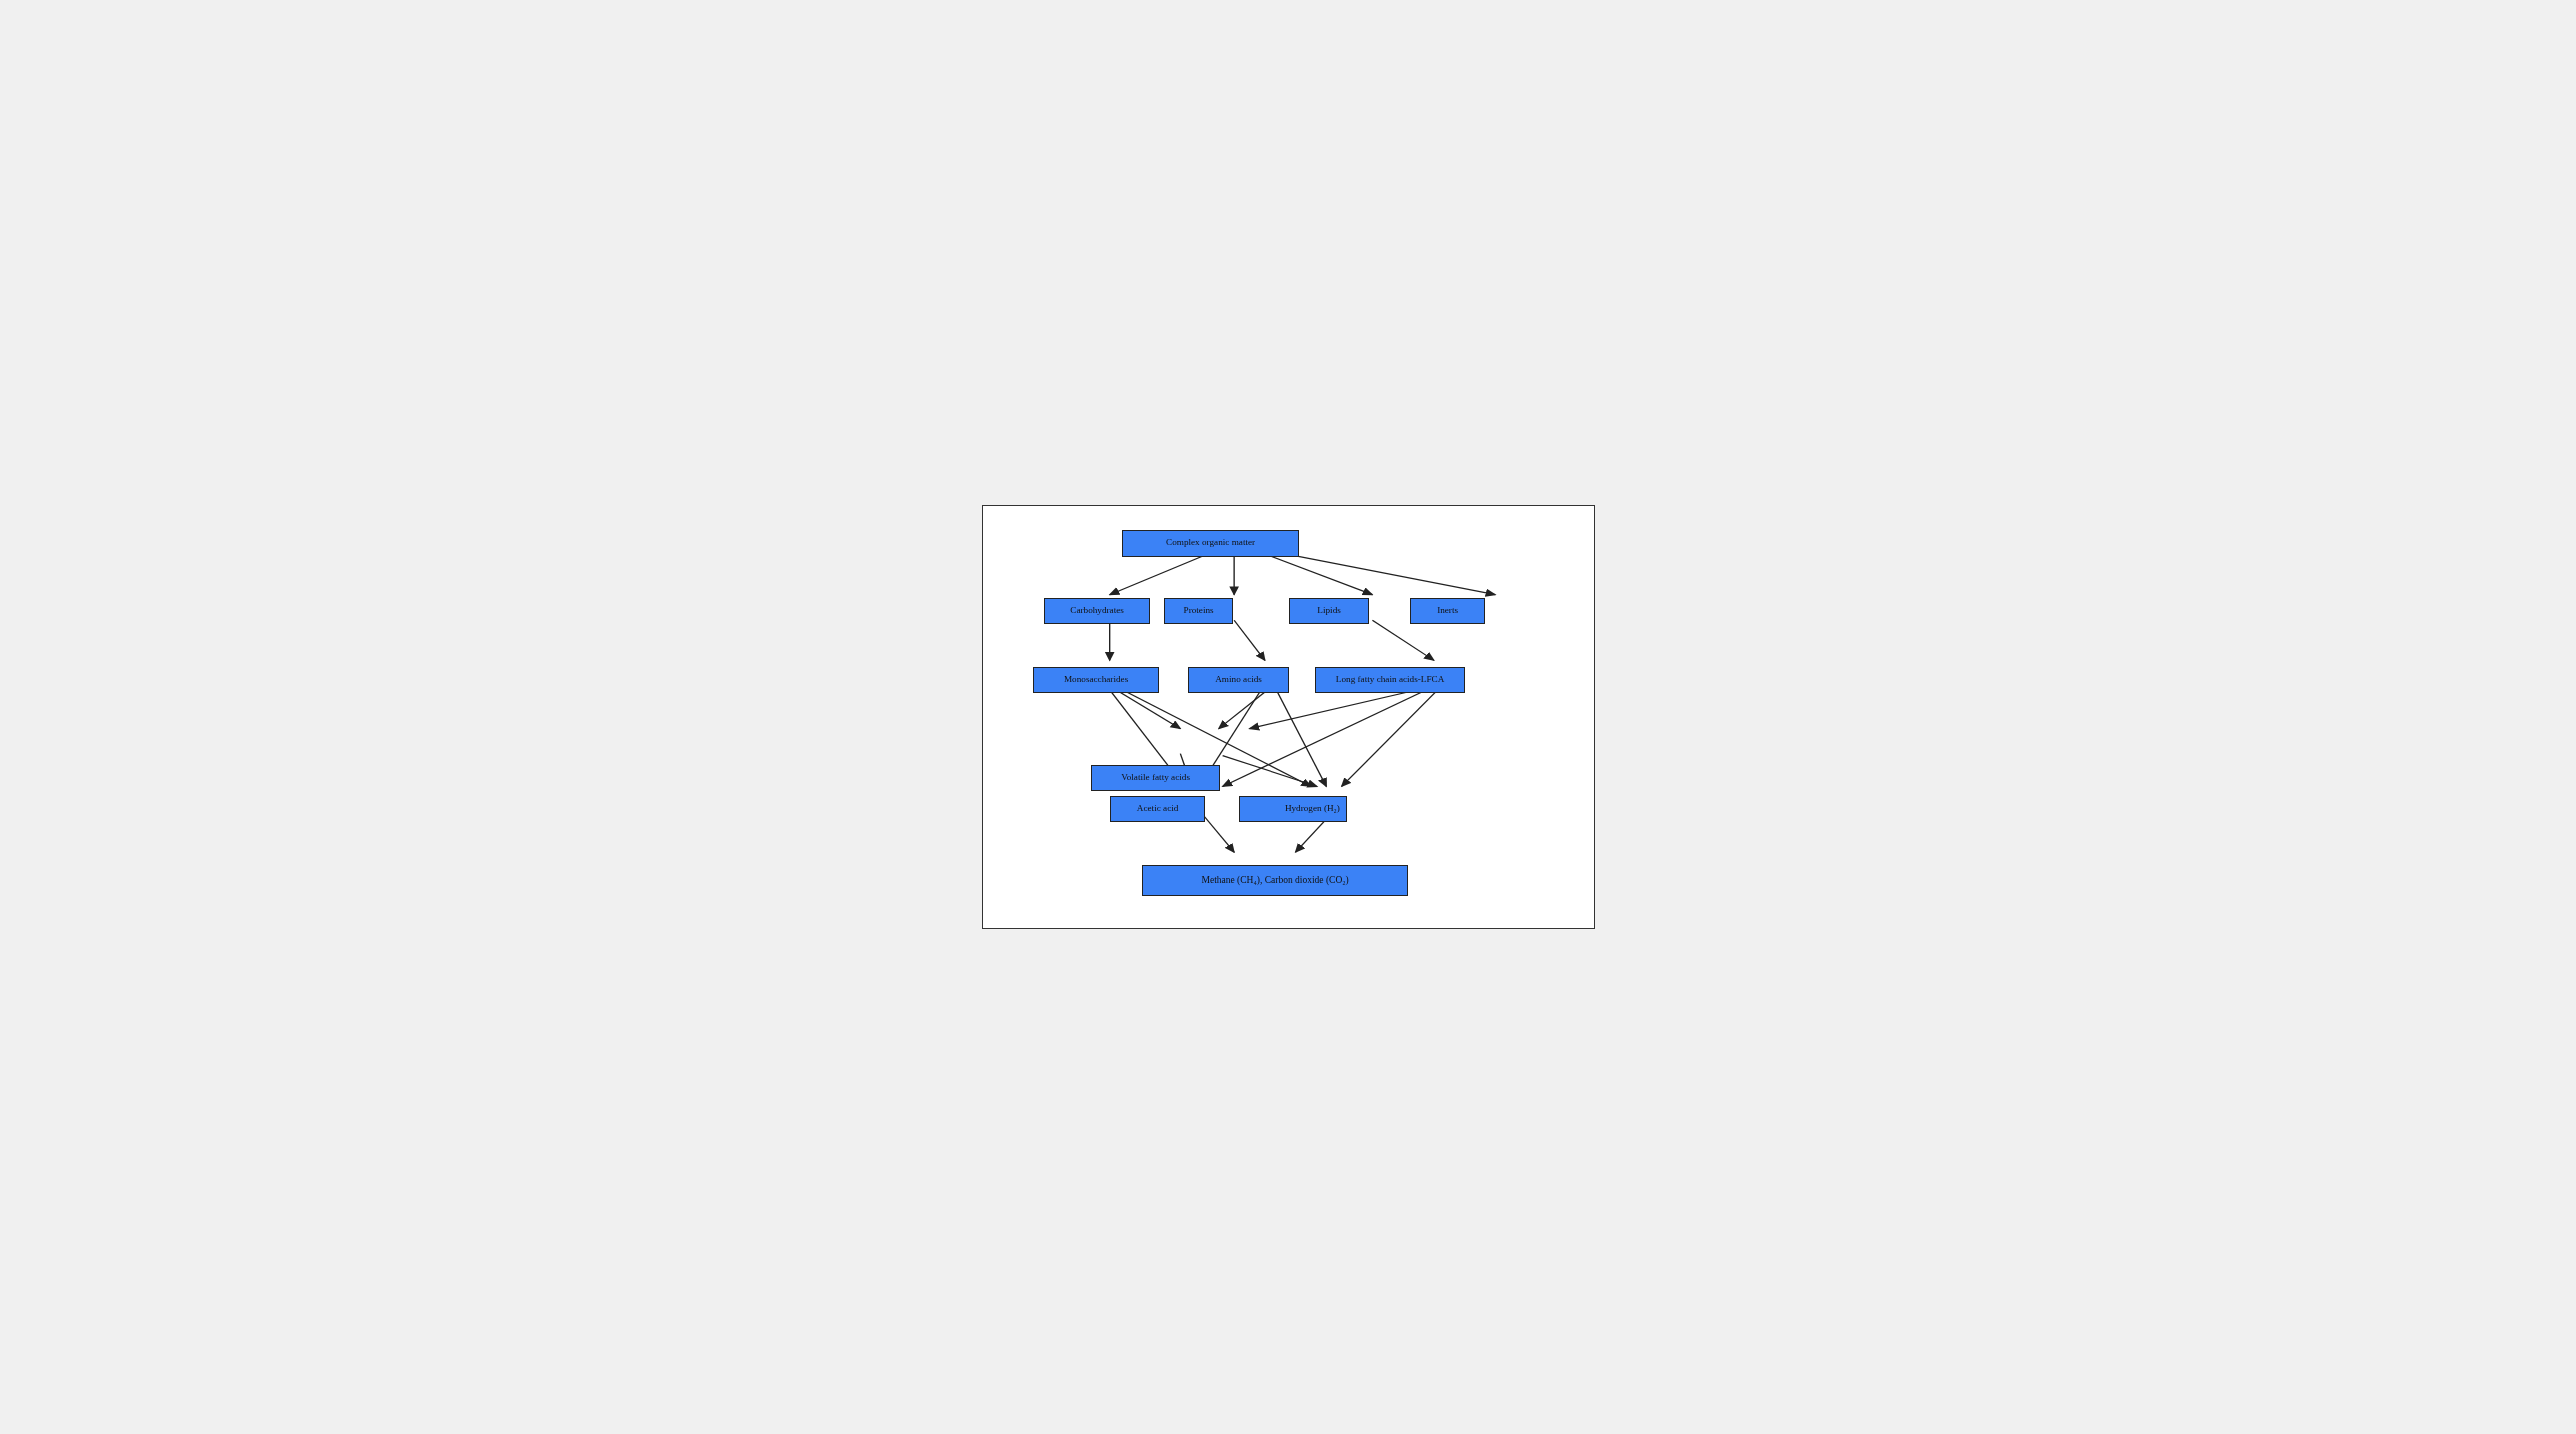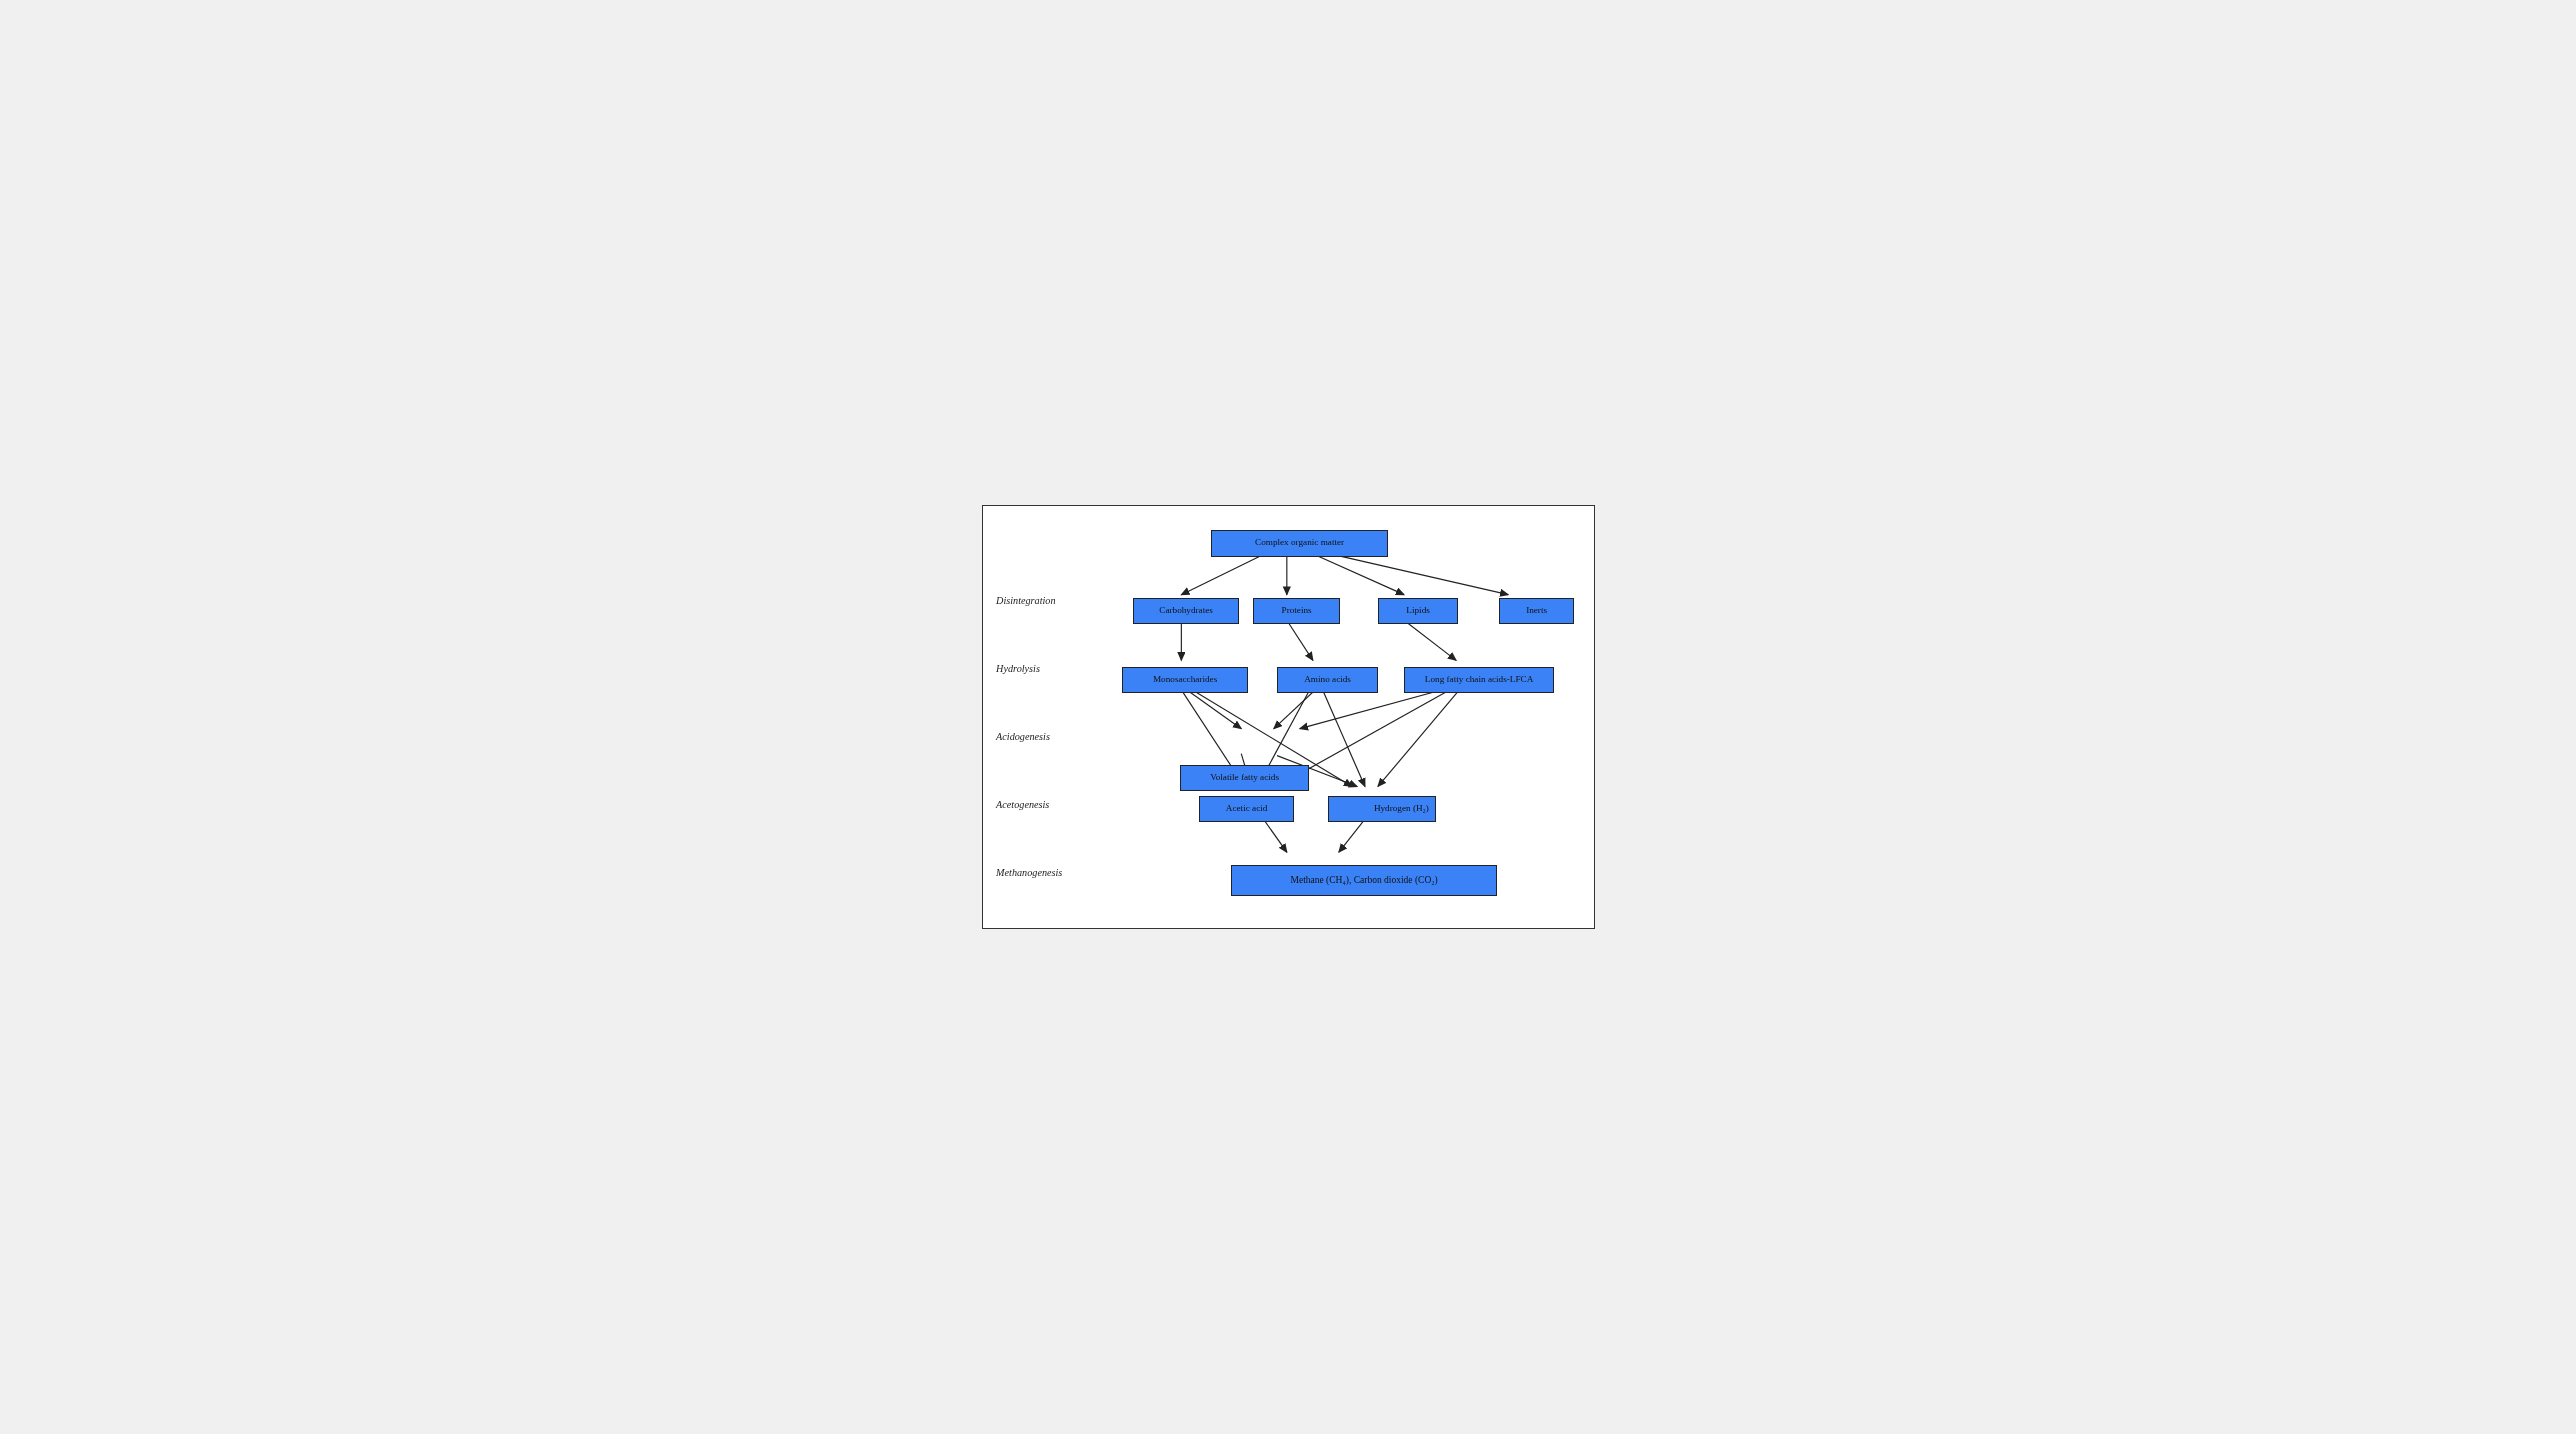--- a/index.html
+++ b/index.html
@@ -74,27 +74,20 @@
     .arrowhead {
       fill: #222;
     }
   </style>
 </head>
 <body>
 
 <div class="diagram-container">
   <div class="diagram-inner">
 
-    <div class="labels-col">
-      <div class="stage-label">Disintegration</div>
-      <div class="stage-label">Hydrolysis</div>
-      <div class="stage-label">Acidogenesis</div>
-      <div class="stage-label">Acetogenesis</div>
-      <div class="stage-label">Methanogenesis</div>
-    </div>
 
     <div class="diagram-area">
       <svg class="arrows" viewBox="0 0 760 580" preserveAspectRatio="none">
         <defs>
           <marker id="arr" markerWidth="8" markerHeight="8" refX="7" refY="3.5" orient="auto">
             <polygon points="0 0, 8 3.5, 0 7" class="arrowhead"></polygon>
           </marker>
         </defs>
 
         <line x1="278" y1="40" x2="148" y2="103" marker-end="url(#arr)"></line>
@@ -135,21 +128,21 @@
 
         <line x1="265" y1="432" x2="310" y2="495" marker-end="url(#arr)"></line>
 
         <line x1="440" y1="432" x2="390" y2="495" marker-end="url(#arr)"></line>
       </svg>
 
       <div class="box" style="left:126px; top:3.4px; width:177px; height:27px;">Complex organic matter</div>
 
       <div class="box" style="left:48px; top:71px; width:106px; height:26px;">Carbohydrates</div>
 
-      <div class="box" style="left:168px; top:71px; width:87px; height:26px;">Proteins</div>
+      <div class="box" style="left:168px; top:71px; width:69px; height:26px;">Proteins</div>
 
       <div class="box" style="left:293px; top:71px; width:80px; height:26px;">Lipids</div>
 
       <div class="box" style="left:414px; top:71px; width:75px; height:26px;">Inerts</div>
 
       <div class="box" style="left:37px; top:140px; width:126px; height:26px;">Monosaccharides</div>
 
       <div class="box" style="left:192px; top:140px; width:101px; height:26px;">Amino acids</div>
 
       <div class="box" style="left:319px; top:140px; width:150px; height:26px;">Long fatty chain acids-LFCA</div>

